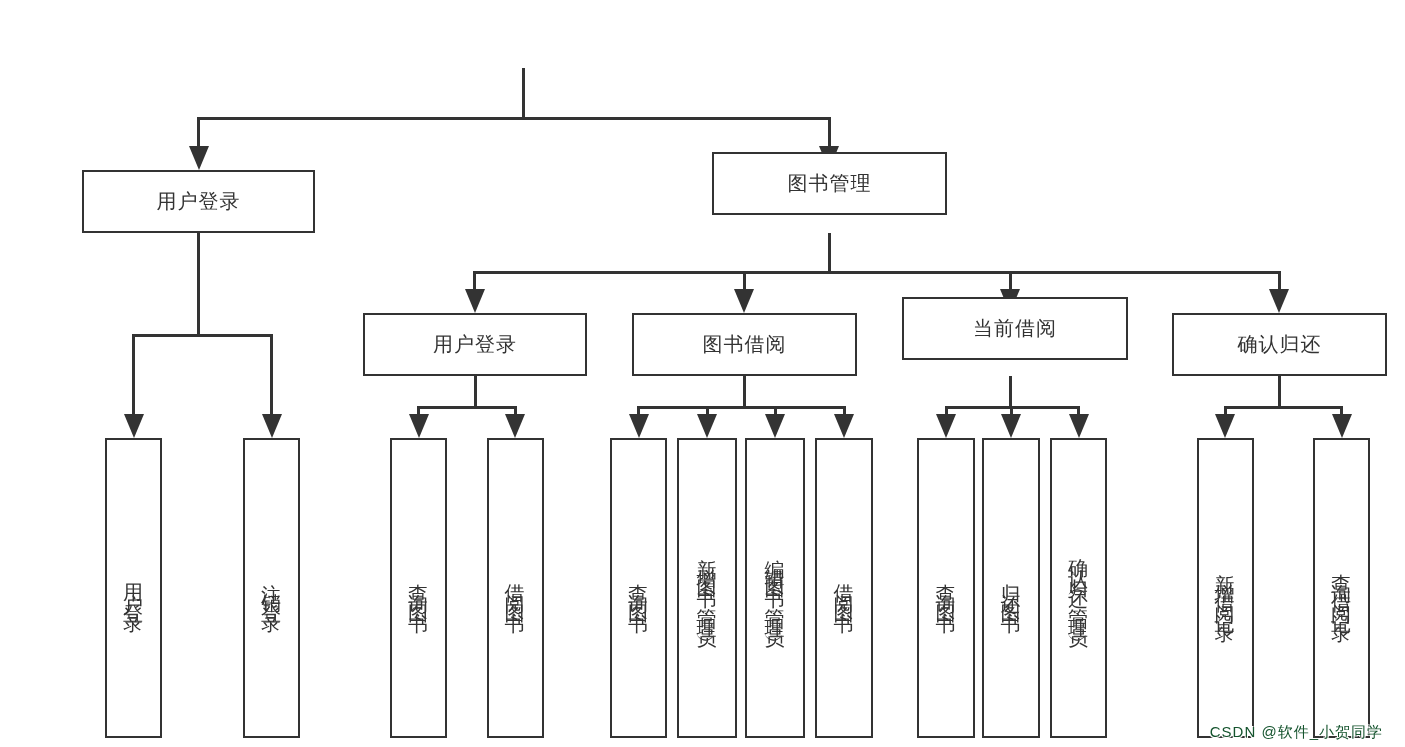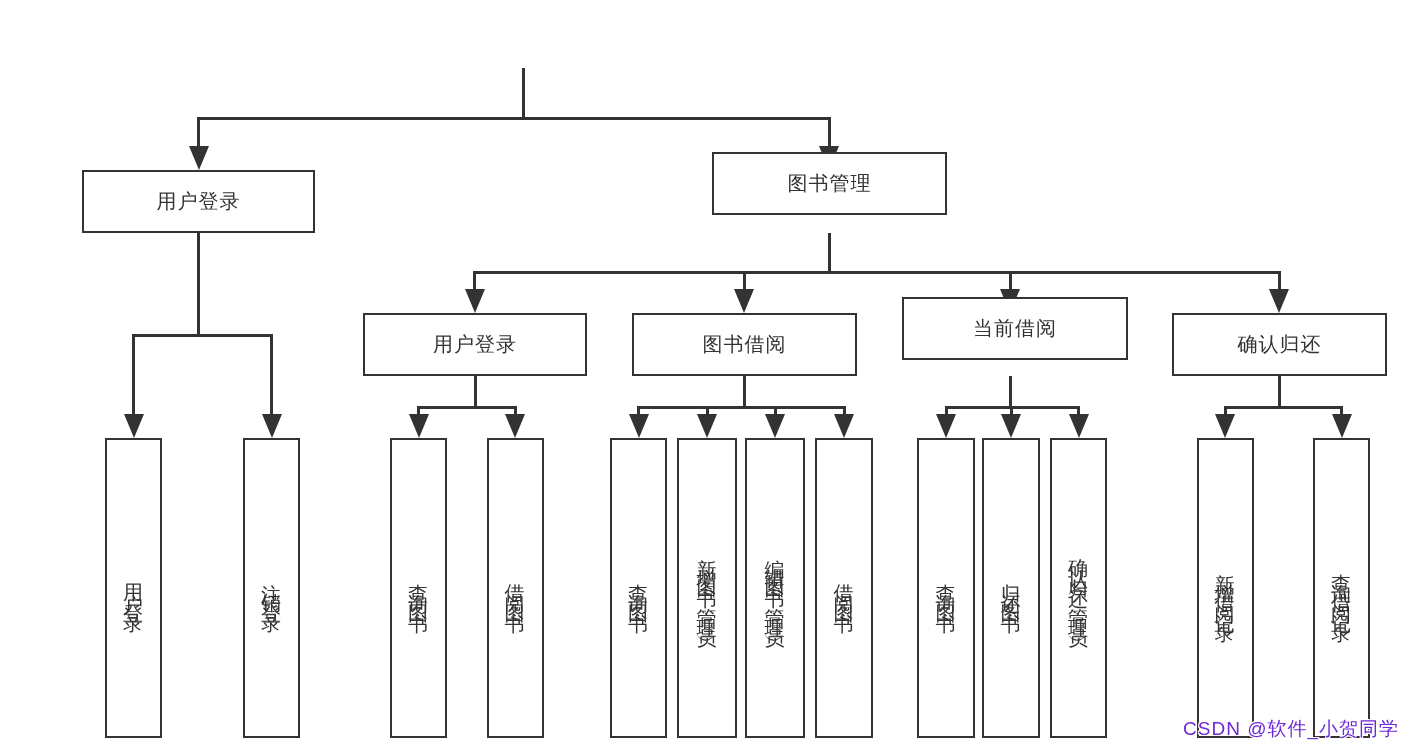--- a/index.html
+++ b/index.html
@@ -39,24 +39,24 @@
   .arrow-head{
     position:absolute;
     width:0;height:0;
     border-left:10px solid transparent;
     border-right:10px solid transparent;
     border-top:24px solid #333333;
     z-index:1;
   }
   .watermark{
     position:absolute;
-    right:6px;
+    right:22px;
     bottom:5px;
-    font-size:19px;
-    color:#6d28d9;
+    font-size:15px;
+    color:#14532d;
     letter-spacing:1px;
     text-shadow:1px 1px 0 #ffffff,-1px -1px 0 #ffffff,1px -1px 0 #ffffff,-1px 1px 0 #ffffff;
     z-index:3;
     white-space:nowrap;
   }
 </style>
 </head>
 <body>
 
 <div class="canvas">

